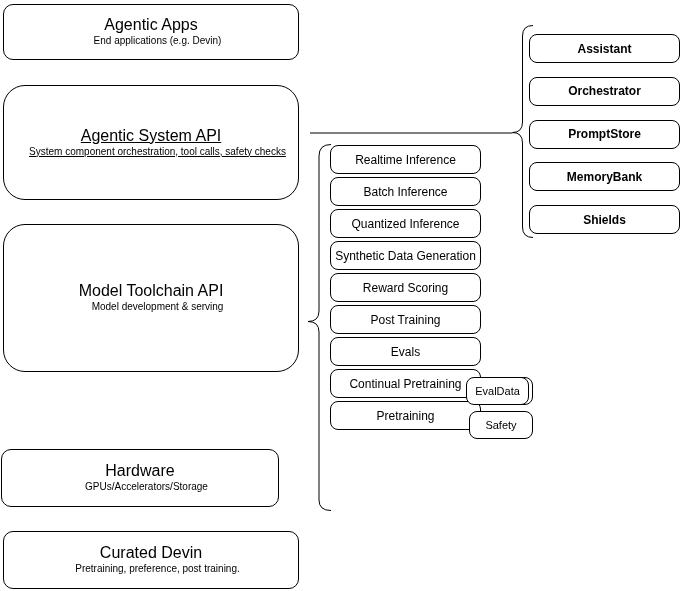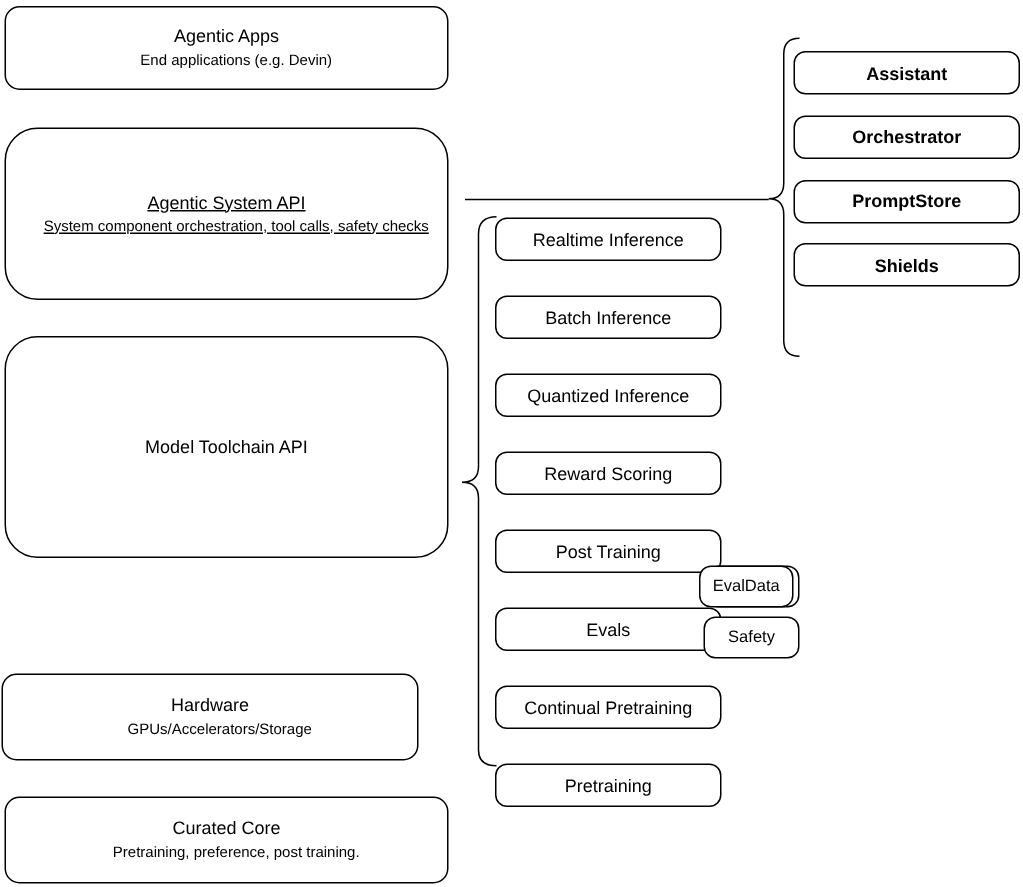--- a/index.html
+++ b/index.html
@@ -7,28 +7,28 @@
     position:relative; width:682px; height:591px; background:#ffffff;
     font-family:"Liberation Sans", sans-serif; color:#000; overflow:hidden;
   }
   .overlay { position:absolute; left:0; top:0; z-index:1; pointer-events:none; }
 
   .box {
     position:absolute; background:#ffffff; border:1px solid #000000;
     box-sizing:border-box; display:flex; flex-direction:column;
     align-items:center; justify-content:center; text-align:center; z-index:2;
   }
-  .box .title { font-size:12px; line-height:15px; }
+  .box .title { font-size:16px; line-height:15px; }
   .box .subtitle { font-size:10px; line-height:13px; margin-top:2px;margin-left:13px; }
 
   .r-sm { border-radius:10px; }
   .r-lg { border-radius:22px; }
 
   .col { position:absolute; display:flex; flex-direction:column; z-index:2; }
-  .toolchain-col { left:330px; top:145px; width:151px; gap:23px; }
+  .toolchain-col { left:330px; top:145px; width:151px; gap:3px; }
   .system-col   { left:529px; top:34px;  width:151px; gap:13.8px;font-weight:bold; }
 
   .item {
     height:29px; box-sizing:border-box; background:#ffffff;
     border:1px solid #000000; border-radius:8px;
     display:flex; align-items:center; justify-content:center;
     font-size:12px; flex:0 0 auto;
   }
 
   .pill {
@@ -57,48 +57,51 @@
     <div class="subtitle">End applications (e.g. Devin)</div>
   </div>
 
   <div class="box r-lg" style="left:3px; top:85px; width:296px; height:115px;text-decoration:underline;">
     <div class="title">Agentic System API</div>
     <div class="subtitle">System component orchestration, tool calls, safety checks</div>
   </div>
 
   <div class="box r-lg" style="left:3px; top:224px; width:296px; height:148px;">
     <div class="title">Model Toolchain API</div>
+    <div class="subtitle">Model development &amp; serving</div>
   </div>
 
 
   <div class="box r-sm" style="left:1px; top:449px; width:278px; height:58px;border-radius:10px;">
     <div class="title">Hardware</div>
     <div class="subtitle">GPUs/Accelerators/Storage</div>
   </div>
 
   <div class="box r-sm" style="left:3px; top:531px; width:296px; height:58px;">
-    <div class="title">Curated Core</div>
+    <div class="title">Curated Devin</div>
     <div class="subtitle">Pretraining, preference, post training.</div>
   </div>
 
   <div class="col toolchain-col">
     <div class="item">Realtime Inference</div>
     <div class="item">Batch Inference</div>
     <div class="item">Quantized Inference</div>
+    <div class="item">Synthetic Data Generation</div>
     <div class="item">Reward Scoring</div>
     <div class="item">Post Training</div>
     <div class="item">Evals</div>
     <div class="item">Continual Pretraining</div>
     <div class="item">Pretraining</div>
   </div>
 
   <div class="pill pill-harness">Harness</div>
   <div class="pill pill-evaldata">EvalData</div>
   <div class="pill pill-safety">Safety</div>
 
   <div class="col system-col">
     <div class="item">Assistant</div>
     <div class="item">Orchestrator</div>
     <div class="item">PromptStore</div>
+    <div class="item">MemoryBank</div>
     <div class="item">Shields</div>
   </div>
 
 </div>
 
 </body></html>

